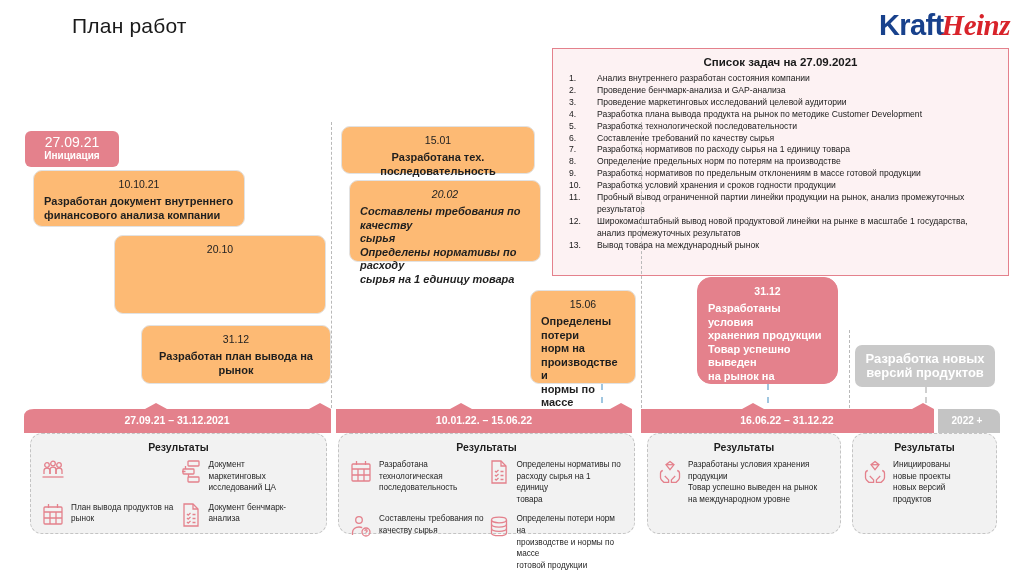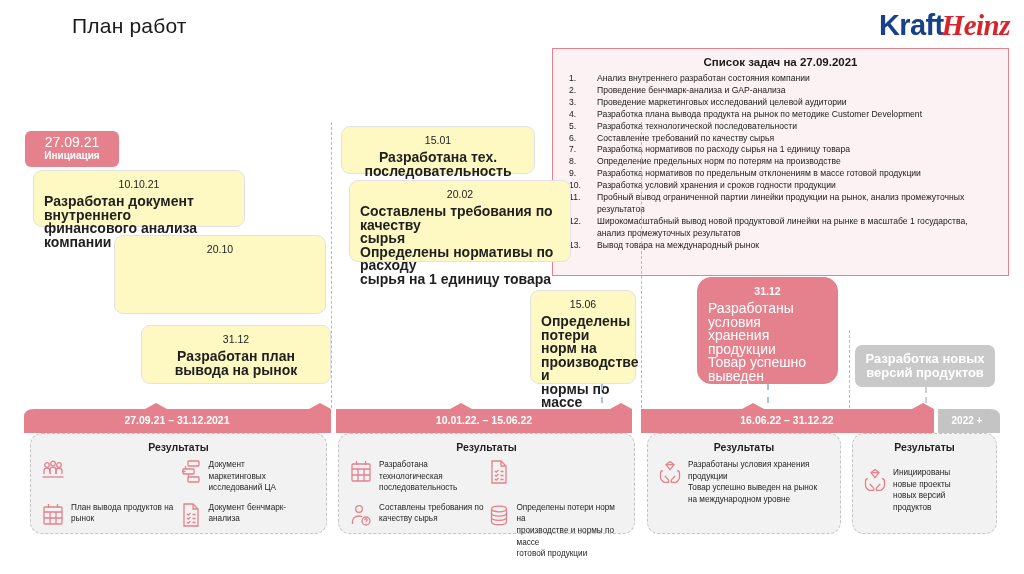--- a/index.html
+++ b/index.html
@@ -100,33 +100,33 @@
     top: 122px;
     width: 0;
     border-left: 1px dashed #b9b9b9;
     height: 286px;
   }
 
   
   .card {
     position: absolute;
     box-sizing: border-box;
-    background: #fef9c3;
+    background: #fdba74;
     border: 1px solid #e2e2e2;
     border-radius: 9px;
     padding: 7px 10px 9px 10px;
   }
   .card .c-date {
     text-align: center;
     font-size: 10.5px;
     color: #222;
     margin-bottom: 5px;
   }
   .card .c-body {
-    font-size: 14px;
+    font-size: 11px;
     line-height: 13.5px;
     font-weight: bold;
     color: #1f1f1f;
   }
   .card .c-body div { white-space: pre-line; }
 
   
   #chip-init {
     position: absolute;
     left: 25px;
@@ -274,21 +274,21 @@
       </div>
   </div>
 
   <div class="card" style="left:341px; top:126px; width:194px; height:48px;">
     <div class="c-date">15.01</div>
     <div class="c-body" style="text-align:center;">
         <div>Разработана тех. последовательность</div>
       </div>
   </div>
 
-  <div class="card" style="left:349px; top:180px; width:222px; height:82px;">
+  <div class="card" style="left:349px; top:180px; width:192px; height:82px;font-style:italic;">
     <div class="c-date">20.02</div>
     <div class="c-body">
         <div>Составлены требования по качеству
 сырья
 Определены нормативы по расходу
 сырья на 1 единицу товара</div>
       </div>
   </div>
 
   <div class="card" style="left:530px; top:290px; width:106px; height:94px;">
@@ -297,21 +297,21 @@
         <div>Определены потери
 норм на
 производстве и
 нормы по массе
 готовой продукции</div>
       </div>
   </div>
 
   <div class="card pink" style="left:697px; top:277px; width:141px; height:107px; border-radius:14px;">
     <div class="c-date">31.12</div>
-    <div class="c-body" style="font-weight:normal;">
+    <div class="c-body" style="font-weight:bold;">
         <div>Разработаны условия
 хранения продукции
 Товар успешно выведен
 на рынок на
 международном уровне</div>
       </div>
   </div>
 
   <div id="card-future">Разработка новых
 версий продуктов</div>
@@ -410,20 +410,23 @@
         </div>
         <div class="r-item" style="width: 50%;">
           <span class="r-ico">
             <svg viewBox="0 0 24 26" fill="none" stroke="currentColor" stroke-width="1.3">
               <path d="M5 2h9l5 5v17H5z"></path>
               <path d="M14 2v5h5"></path>
               <path d="M8 12l1.2 1.2L11.5 11M8 16l1.2 1.2L11.5 15M8 20l1.2 1.2L11.5 19"></path>
               <path d="M13.5 12.5h3M13.5 16.5h3M13.5 20.5h3"></path>
             </svg>
           </span>
+          <span class="r-txt">Определены нормативы по
+расходу сырья на 1 единицу
+товара</span>
         </div>
         <div class="r-item" style="width: 50%;">
           <span class="r-ico">
             <svg viewBox="0 0 24 26" fill="none" stroke="currentColor" stroke-width="1.3">
               <circle cx="10" cy="7" r="3.3"></circle>
               <path d="M3.5 22v-2.5c0-3.2 2.9-5.5 6.5-5.5 1.2 0 2.3.25 3.2.7"></path>
               <circle cx="17" cy="19" r="4"></circle>
               <path d="M15.9 17.9c0-.7.5-1.2 1.1-1.2s1.1.5 1.1 1.2c0 .9-1.1.9-1.1 1.8"></path>
               <path d="M17 21.6v.1"></path>
             </svg>
@@ -463,21 +466,21 @@
 продукции
 Товар успешно выведен на рынок
 на международном уровне</span>
         </div>
       </div>
   </div>
 
   <div class="results" id="res-3" style="left:852px; top:433px; width:145px; height:101px;">
     <div class="r-title">Результаты</div>
     <div class="r-grid">
-        <div class="r-item" style="width: 100%; margin-top: 8px;">
+        <div class="r-item" style="width: 100%;">
           <span class="r-ico">
             <svg viewBox="0 0 24 26" fill="none" stroke="currentColor" stroke-width="1.3">
               <path d="M12 2.5l4 3.2-4 5-4-5z"></path>
               <path d="M8 5.7h8"></path>
               <path d="M4.8 11.5c-1.3.3-2.3 1.5-2.3 2.9v4.2c0 .9.4 1.8 1 2.4l2.3 2.3h4.8v-2.4L6.8 17"></path>
               <path d="M19.2 11.5c1.3.3 2.3 1.5 2.3 2.9v4.2c0 .9-.4 1.8-1 2.4l-2.3 2.3h-4.8v-2.4L17.2 17"></path>
             </svg>
           </span>
           <span class="r-txt">Инициированы
 новые проекты

